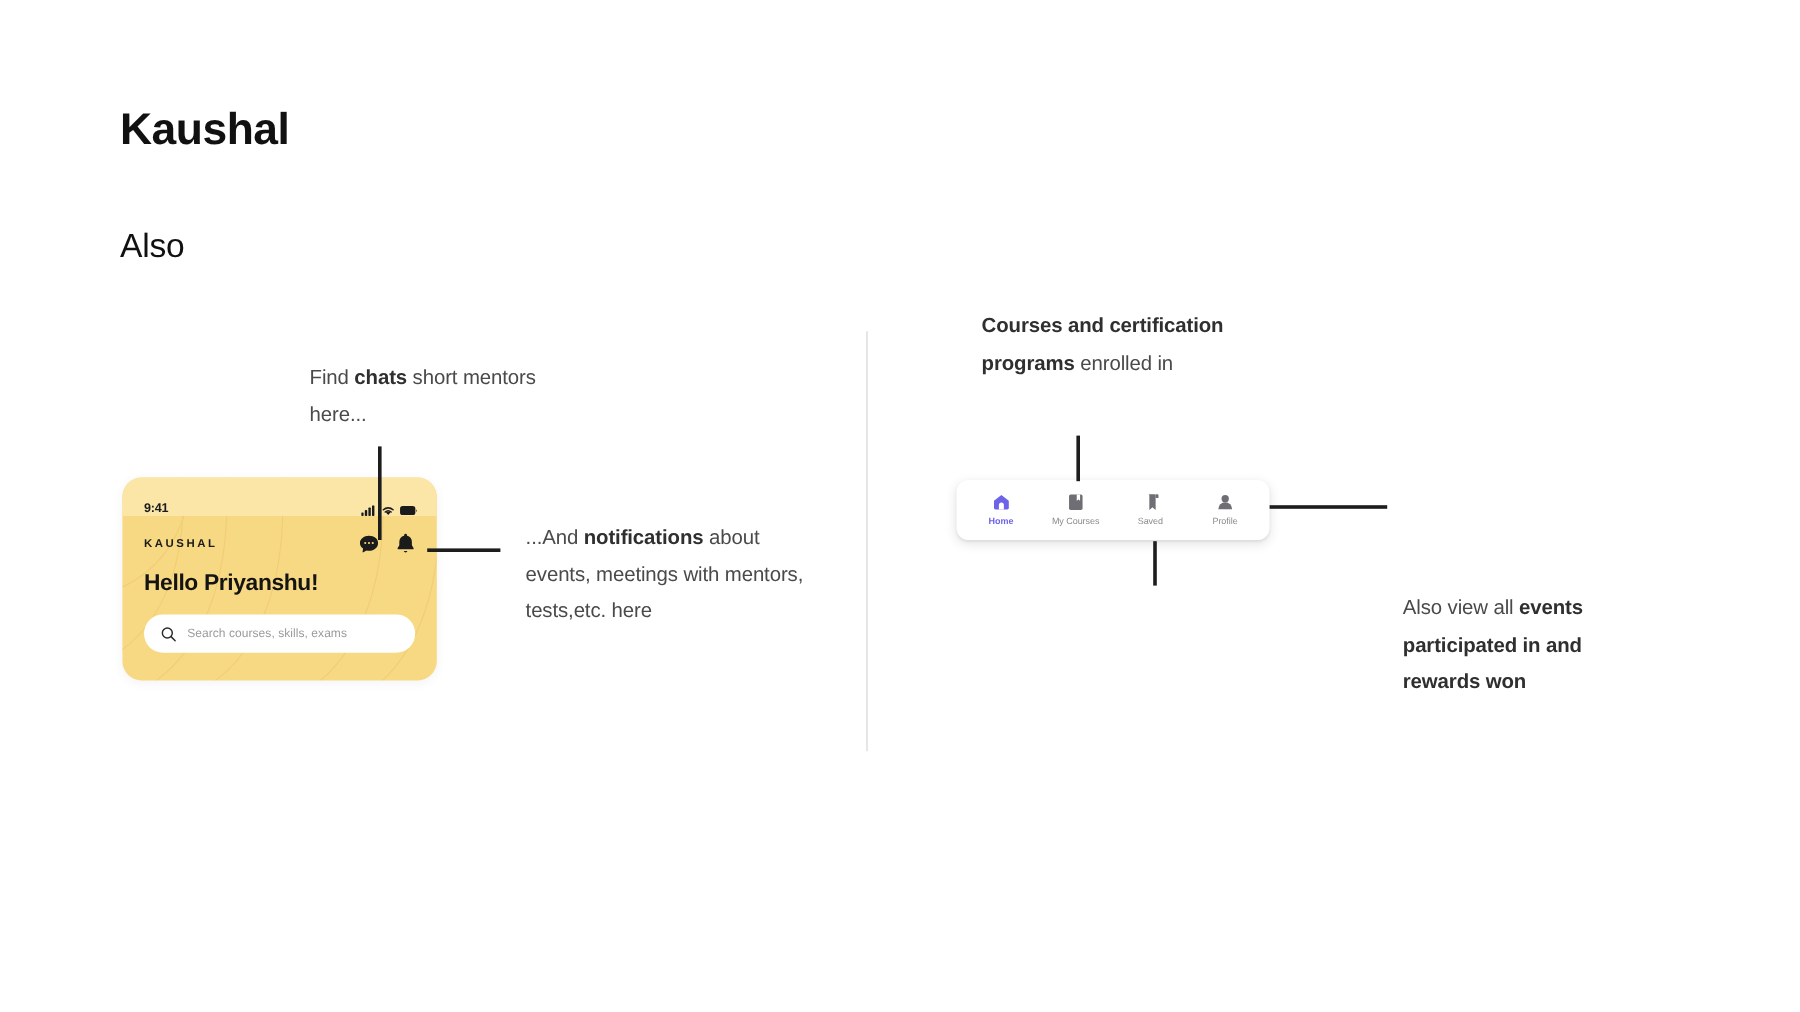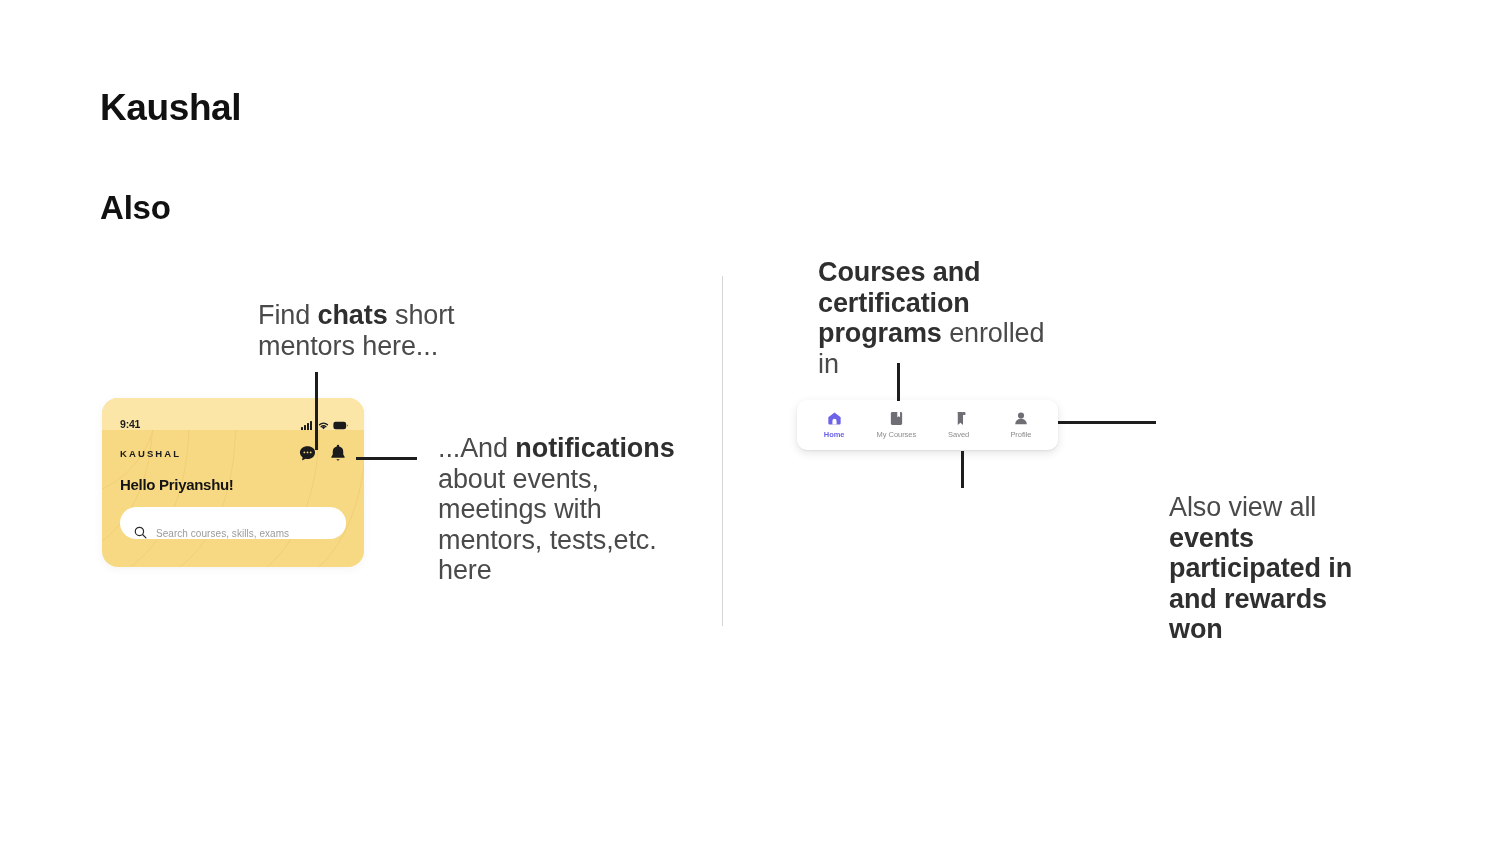--- a/index.html
+++ b/index.html
@@ -22,39 +22,39 @@
     left: 100px; top: 86px;
     font-size: 37px;
     font-weight: 700;
     letter-spacing: -0.4px;
     color: #111111;
     line-height: 1.2;
   }
   .h-also {
     position: absolute;
     left: 100px; top: 188px;
-    font-size: 33px;
-    font-weight: 700;
+    font-size: 28px;
+    font-weight: 400;
     letter-spacing: -0.2px;
     color: #111111;
     line-height: 1.2;
   }
 
   
   .divider {
     position: absolute;
     left: 722px; top: 276px;
     width: 1px; height: 350px;
     background: #d6d6d6;
   }
 
   
   .note {
     position: absolute;
-    font-size: 27px;
+    font-size: 17px;
     line-height: 30.5px;
     color: #4a4a4a;
     font-weight: 400;
     letter-spacing: -0.1px;
   }
   .note b { font-weight: 700; color: #2f2f2f; }
 
   .note-chats      { left: 258px; top: 300px;  width: 200px; }
   .note-notif      { left: 438px; top: 433px;  width: 240px; }
   .note-courses    { left: 818px; top: 257px;  width: 250px; }
@@ -116,32 +116,32 @@
   }
   .brand-name {
     font-size: 9.5px;
     font-weight: 700;
     letter-spacing: 2.1px;
     color: #1b1b1b;
   }
   .brand-icons { display: flex; align-items: center; gap: 14px; }
   .greeting {
     margin-top: 14px;
-    font-size: 15px;
+    font-size: 19px;
     font-weight: 700;
     color: #141414;
     letter-spacing: -0.3px;
   }
   .search-box {
     margin-top: 14px;
     height: 32px;
     background: #ffffff;
     border-radius: 16px;
     display: flex;
-    align-items: flex-end;
+    align-items: center;
     padding: 0 14px;
     gap: 9px;
   }
   .search-placeholder {
     font-size: 10px;
     color: #9b9b9b;
     letter-spacing: 0.05px;
   }
 
   

